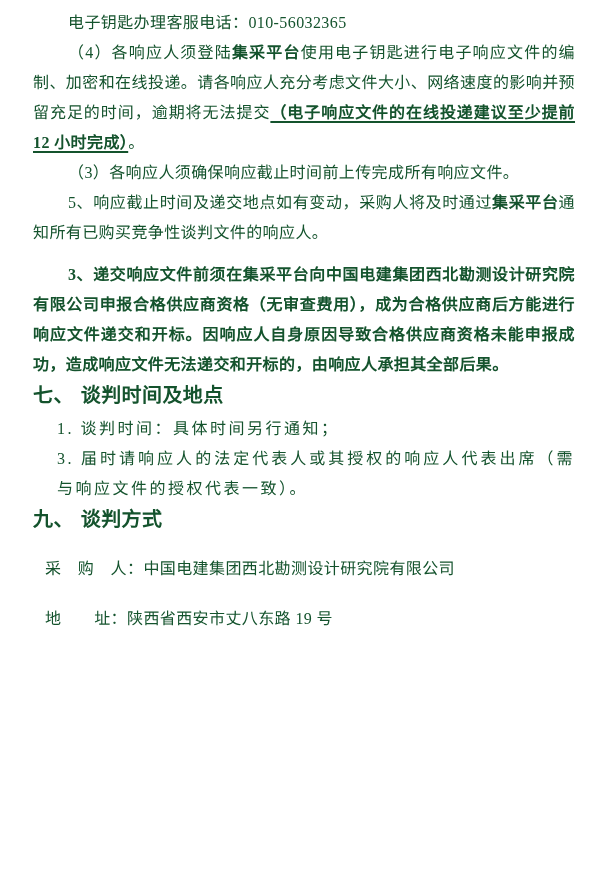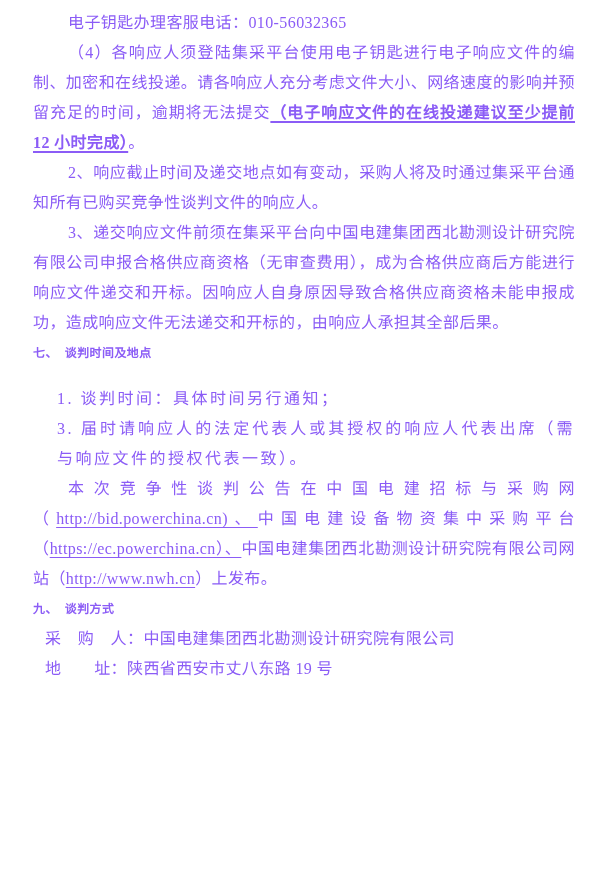--- a/index.html
+++ b/index.html
@@ -2,96 +2,96 @@
 <html lang="zh-CN"><head>
 <meta charset="utf-8">
 <style>
   * { box-sizing: border-box; }
   html, body { margin: 0; padding: 0; background: #ffffff; }
   .page {
     width: 605px;
     height: 692px;
     background: #ffffff;
     overflow: hidden;
-    color: #8b5cf6;
+    color: #14532d;
     font-family: "Liberation Serif", "DejaVu Serif", serif;
   }
   .doc {
     padding: 8px 30px 0 33px;
     font-size: 16px;
     line-height: 30px;
   }
   .para {
     margin: 0;
     text-indent: 35px;
     text-align: justify;
     letter-spacing: 0.4px;
   }
-  .b  { font-weight: normal; }
+  .b  { font-weight: bold; margin-top: 12px; }
   .bu { font-weight: bold; text-decoration: underline; text-underline-offset: 3px; text-decoration-thickness: 1.5px; }
   .sec {
     margin: 0;
-    font-size: 12px;
+    font-size: 20px;
     font-weight: bold;
     letter-spacing: 0.4px;
     line-height: 30px;
   }
   .sec-title { margin-left: 7px; }
-  .items { margin-top: 16px; }
+  .items { margin-top: 4px; }
   .item {
     padding-left: 24px;
     letter-spacing: 2.5px;
     text-align: justify;
     line-height: 30px;
   }
   .contacts { padding-left: 12px; }
-  .contact-row { line-height: 30px; letter-spacing: 0.4px; }
+  .contact-row { line-height: 30px; letter-spacing: 0.4px; margin-top: 20px; }
   a.doclink { color: inherit; text-decoration: underline; text-underline-offset: 3px; cursor: pointer; }
 </style>
 </head>
 <body>
 
 <div class="page">
   <div class="doc">
 
     <p class="para">
       <span>电子钥匙办理客服电话：010-56032365</span>
     </p>
 
     <p class="para">
       <span>（4）各响应人须登陆</span><span class="b">集采平台</span><span>使用电子钥匙进行电子响应文件的编制、加密和在线投递。请各响应人充分考虑文件大小、网络速度的影响并预留充足的时间，逾期将无法提交</span><span class="bu">（电子响应文件的在线投递建议至少提前 12 小时完成）</span><span>。</span>
     </p>
 
+    <p class="para">
+      <span>（3）各响应人须确保响应截止时间前上传完成所有响应文件。</span>
+    </p>
 
 
     <p class="para">
-      <span>2、响应截止时间及递交地点如有变动，采购人将及时通过</span><span class="b">集采平台</span><span>通知所有已购买竞争性谈判文件的响应人。</span>
+      <span>5、响应截止时间及递交地点如有变动，采购人将及时通过</span><span class="b">集采平台</span><span>通知所有已购买竞争性谈判文件的响应人。</span>
     </p>
 
     <p class="para b">
       <span>3、递交响应文件前须在集采平台向中国电建集团西北勘测设计研究院有限公司申报合格供应商资格（无审查费用），成为合格供应商后方能进行响应文件递交和开标。因响应人自身原因导致合格供应商资格未能申报成功，造成响应文件无法递交和开标的，由响应人承担其全部后果。</span>
     </p>
 
     <h2 class="sec">
       <span>七、</span><span class="sec-title">谈判时间及地点</span>
     </h2>
 
     <div class="items">
       <div class="item">
         <span>1. 谈判时间：具体时间另行通知；</span>
       </div>
       <div class="item">
         <span>3. 届时请响应人的法定代表人或其授权的响应人代表出席（需与响应文件的授权代表一致）。</span>
       </div>
     </div>
 
 
-    <p class="para">
-      <span>本次竞争性谈判公告在中国电建招标与采购网（</span><a class="doclink">http://bid.powerchina.cn)、</a><span>中国电建设备物资集中采购平台（</span><a class="doclink">https://ec.powerchina.cn）、</a><span>中国电建集团西北勘测设计研究院有限公司网站（</span><a class="doclink">http://www.nwh.cn</a><span>）上发布。</span>
-    </p>
 
     <h2 class="sec">
       <span>九、</span><span class="sec-title">谈判方式</span>
     </h2>
 
     <div class="contacts">
       <div class="contact-row">
         <span>采　购　人：</span><span>中国电建集团西北勘测设计研究院有限公司</span>
       </div>
       <div class="contact-row">

